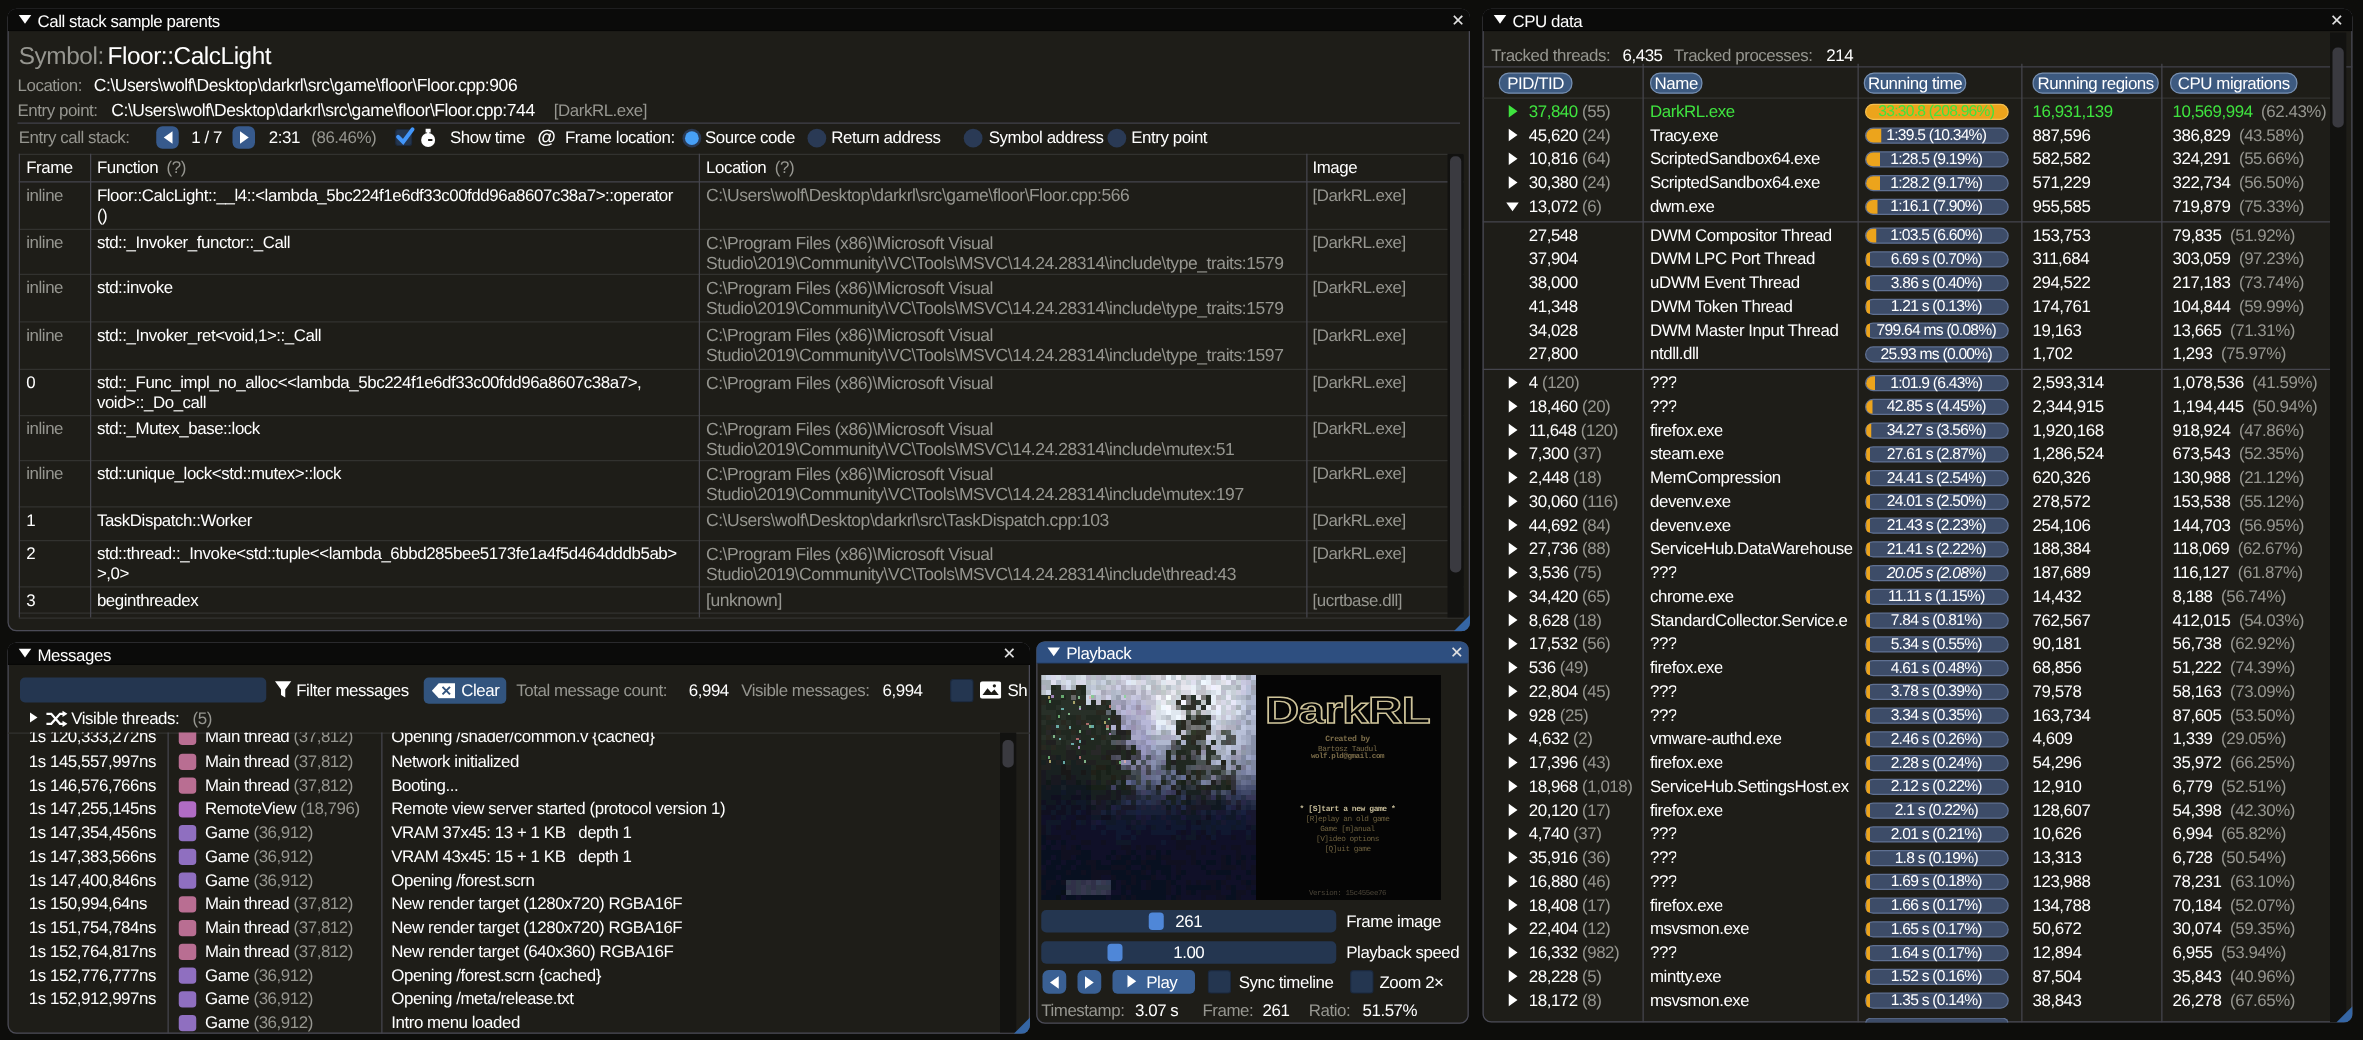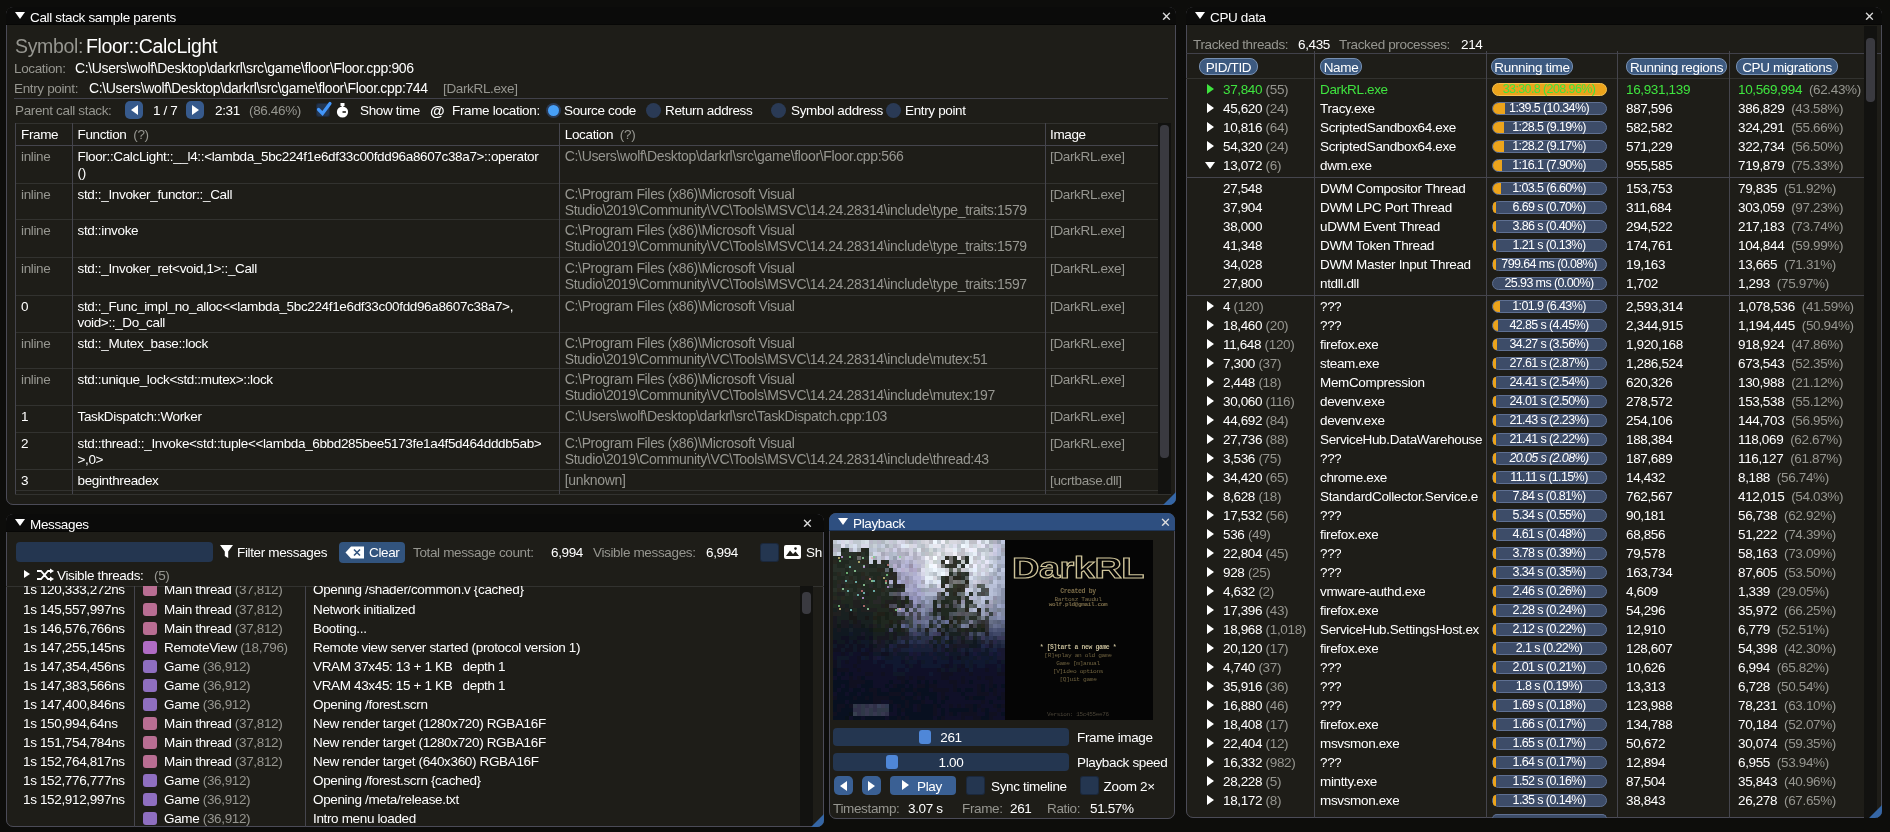--- a/index.html
+++ b/index.html
@@ -17,21 +17,21 @@
     <div style="position:absolute;left:24px;top:9.5px;transform:translateY(-50%);white-space:pre;color:#fff;">Call stack sample parents</div>
     <div style="position:absolute;left:1155px;top:9px;transform:translateY(-50%);white-space:pre;color:#e0e0e0;font-size:13px;">✕</div>
     <div style="position:absolute;left:9px;top:39px;transform:translateY(-50%);white-space:pre;font-size:19.5px;"><span class="g">Symbol:</span></div>
     <div style="position:absolute;left:80px;top:39px;transform:translateY(-50%);white-space:pre;font-size:19.5px;">Floor::CalcLight</div>
     <div style="position:absolute;left:8px;top:60.5px;transform:translateY(-50%);white-space:pre;"><span class="g">Location:</span></div>
     <div class="p" style="position:absolute;left:69px;top:60.5px;transform:translateY(-50%);white-space:pre;">C:\Users\wolf\Desktop\darkrl\src\game\floor\Floor.cpp:906</div>
     <div style="position:absolute;left:8px;top:80.5px;transform:translateY(-50%);white-space:pre;"><span class="g">Entry point:</span></div>
     <div class="p" style="position:absolute;left:83px;top:80.5px;transform:translateY(-50%);white-space:pre;">C:\Users\wolf\Desktop\darkrl\src\game\floor\Floor.cpp:744</div>
     <div class="g" style="position:absolute;left:437px;top:80.5px;transform:translateY(-50%);white-space:pre;">[DarkRL.exe]</div>
     <div style="position:absolute;left:8px;top:91px;width:1154px;height:1px;background:#41414a;"></div>
-    <div class="g" style="position:absolute;left:9px;top:103px;transform:translateY(-50%);white-space:pre;">Parent call stack:</div>
+    <div class="g" style="position:absolute;left:9px;top:103px;transform:translateY(-50%);white-space:pre;">Entry call stack:</div>
     <div style="position:absolute;left:119px;top:94px;width:18px;height:18px;background:#375a8c;border-radius:5px;"></div>
     <div style="position:absolute;left:124.5px;top:98.0px;width:0;height:0;border-top:5px solid transparent;border-bottom:5px solid transparent;border-right:7px solid #ffffff;"></div>
     <div style="position:absolute;left:147px;top:103px;transform:translateY(-50%);white-space:pre;">1 / 7</div>
     <div style="position:absolute;left:180px;top:94px;width:18px;height:18px;background:#375a8c;border-radius:5px;"></div>
     <div style="position:absolute;left:185.5px;top:98.0px;width:0;height:0;border-top:5px solid transparent;border-bottom:5px solid transparent;border-left:7px solid #ffffff;"></div>
     <div style="position:absolute;left:209px;top:103px;transform:translateY(-50%);white-space:pre;">2:31</div>
     <div class="g" style="position:absolute;left:243px;top:103px;transform:translateY(-50%);white-space:pre;">(86.46%)</div>
     <div style="position:absolute;left:310px;top:96px;width:14px;height:14px;background:#243650;border-radius:3px;border:1px solid #00000040;"></div>
     <svg style="position:absolute;left:309px;top:93px" width="18" height="18" viewBox="0 0 18 18">
       <path d="M3.5 9.5 L7.5 13.5 L15 3.5" stroke="#4296fa" stroke-width="3.2" fill="none" stroke-linecap="round"></path>
@@ -173,21 +173,21 @@
     <div style="position:absolute;left:21px;top:115px;width:0;height:0;border-top:5px solid transparent;border-bottom:5px solid transparent;border-left:7px solid #ffffff;"></div>
     <div class="w" style="position:absolute;left:37px;top:120px;transform:translateY(-50%);white-space:pre;">10,816</div>
     <div style="position:absolute;left:37px;top:120px;transform:translateY(-50%);white-space:pre;"><span style="visibility:hidden">10,816</span>&nbsp;<span class="g">(64)</span></div>
     <div class="w" style="position:absolute;left:134px;top:120px;transform:translateY(-50%);white-space:pre;max-width:164px;overflow:hidden;">ScriptedSandbox64.exe</div>
     <div style="position:absolute;left:306px;top:113.5px;width:115px;height:13px;background:#3d4c68;border:1px solid #5f7092;border-radius:7px;"></div>
     <div style="position:absolute;left:307px;top:114.5px;width:10.568499999999998px;height:11px;background:#eca41c;border-radius:6px 0 0 6px;"></div>
     <div class="w" style="position:absolute;left:363px;top:120.0px;transform:translateY(-50%);white-space:pre;transform:translate(-50%,-50%);left:363px;font-size:12.5px;letter-spacing:-0.6px;">1:28.5 (9.19%)</div>
     <div class="w" style="position:absolute;left:440px;top:120px;transform:translateY(-50%);white-space:pre;">582,582</div>
     <div style="position:absolute;left:552px;top:120px;transform:translateY(-50%);white-space:pre;"><span class="w">324,291</span>&nbsp; <span class="g">(55.66%)</span></div>
     <div style="position:absolute;left:21px;top:134px;width:0;height:0;border-top:5px solid transparent;border-bottom:5px solid transparent;border-left:7px solid #ffffff;"></div>
-    <div class="w" style="position:absolute;left:37px;top:139px;transform:translateY(-50%);white-space:pre;">54,320</div>
+    <div class="w" style="position:absolute;left:37px;top:139px;transform:translateY(-50%);white-space:pre;">30,380</div>
     <div style="position:absolute;left:37px;top:139px;transform:translateY(-50%);white-space:pre;"><span style="visibility:hidden">30,380</span>&nbsp;<span class="g">(24)</span></div>
     <div class="w" style="position:absolute;left:134px;top:139px;transform:translateY(-50%);white-space:pre;max-width:164px;overflow:hidden;">ScriptedSandbox64.exe</div>
     <div style="position:absolute;left:306px;top:132.5px;width:115px;height:13px;background:#3d4c68;border:1px solid #5f7092;border-radius:7px;"></div>
     <div style="position:absolute;left:307px;top:133.5px;width:10.545499999999999px;height:11px;background:#eca41c;border-radius:6px 0 0 6px;"></div>
     <div class="w" style="position:absolute;left:363px;top:139.0px;transform:translateY(-50%);white-space:pre;transform:translate(-50%,-50%);left:363px;font-size:12.5px;letter-spacing:-0.6px;">1:28.2 (9.17%)</div>
     <div class="w" style="position:absolute;left:440px;top:139px;transform:translateY(-50%);white-space:pre;">571,229</div>
     <div style="position:absolute;left:552px;top:139px;transform:translateY(-50%);white-space:pre;"><span class="w">322,734</span>&nbsp; <span class="g">(56.50%)</span></div>
     <div style="position:absolute;left:19px;top:154.5px;width:0;height:0;border-left:5px solid transparent;border-right:5px solid transparent;border-top:7px solid #ffffff;"></div>
     <div class="w" style="position:absolute;left:37px;top:158px;transform:translateY(-50%);white-space:pre;">13,072</div>
     <div style="position:absolute;left:37px;top:158px;transform:translateY(-50%);white-space:pre;"><span style="visibility:hidden">13,072</span>&nbsp;<span class="g">(6)</span></div>

